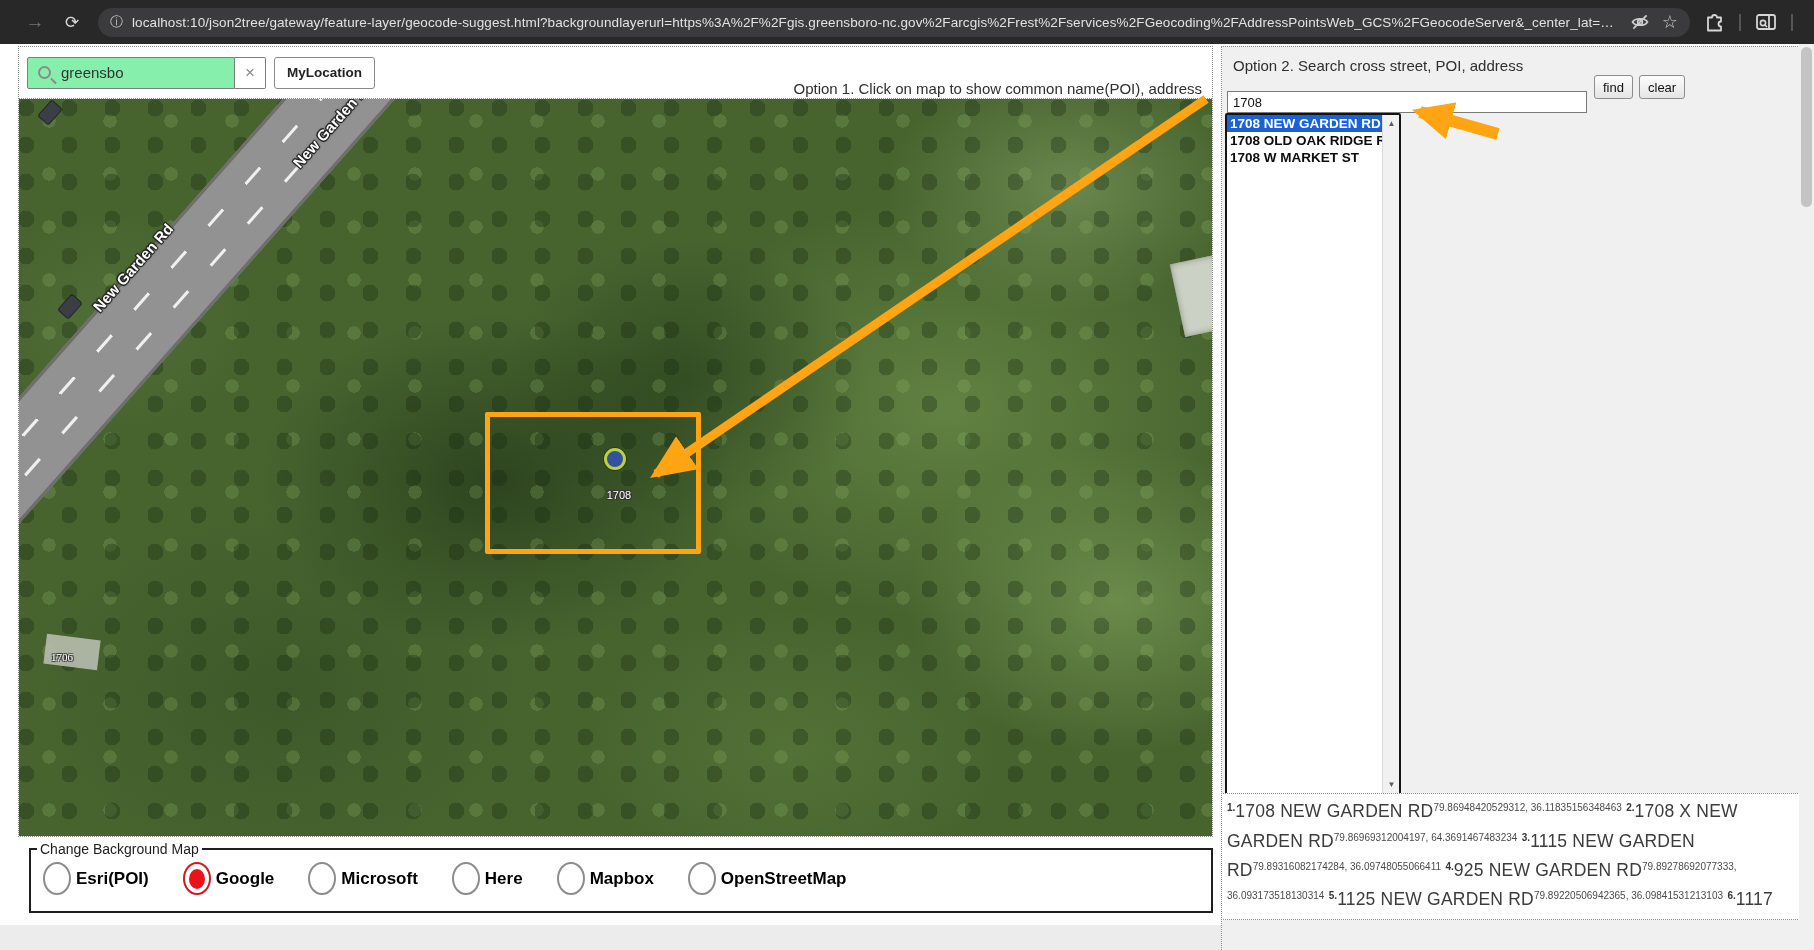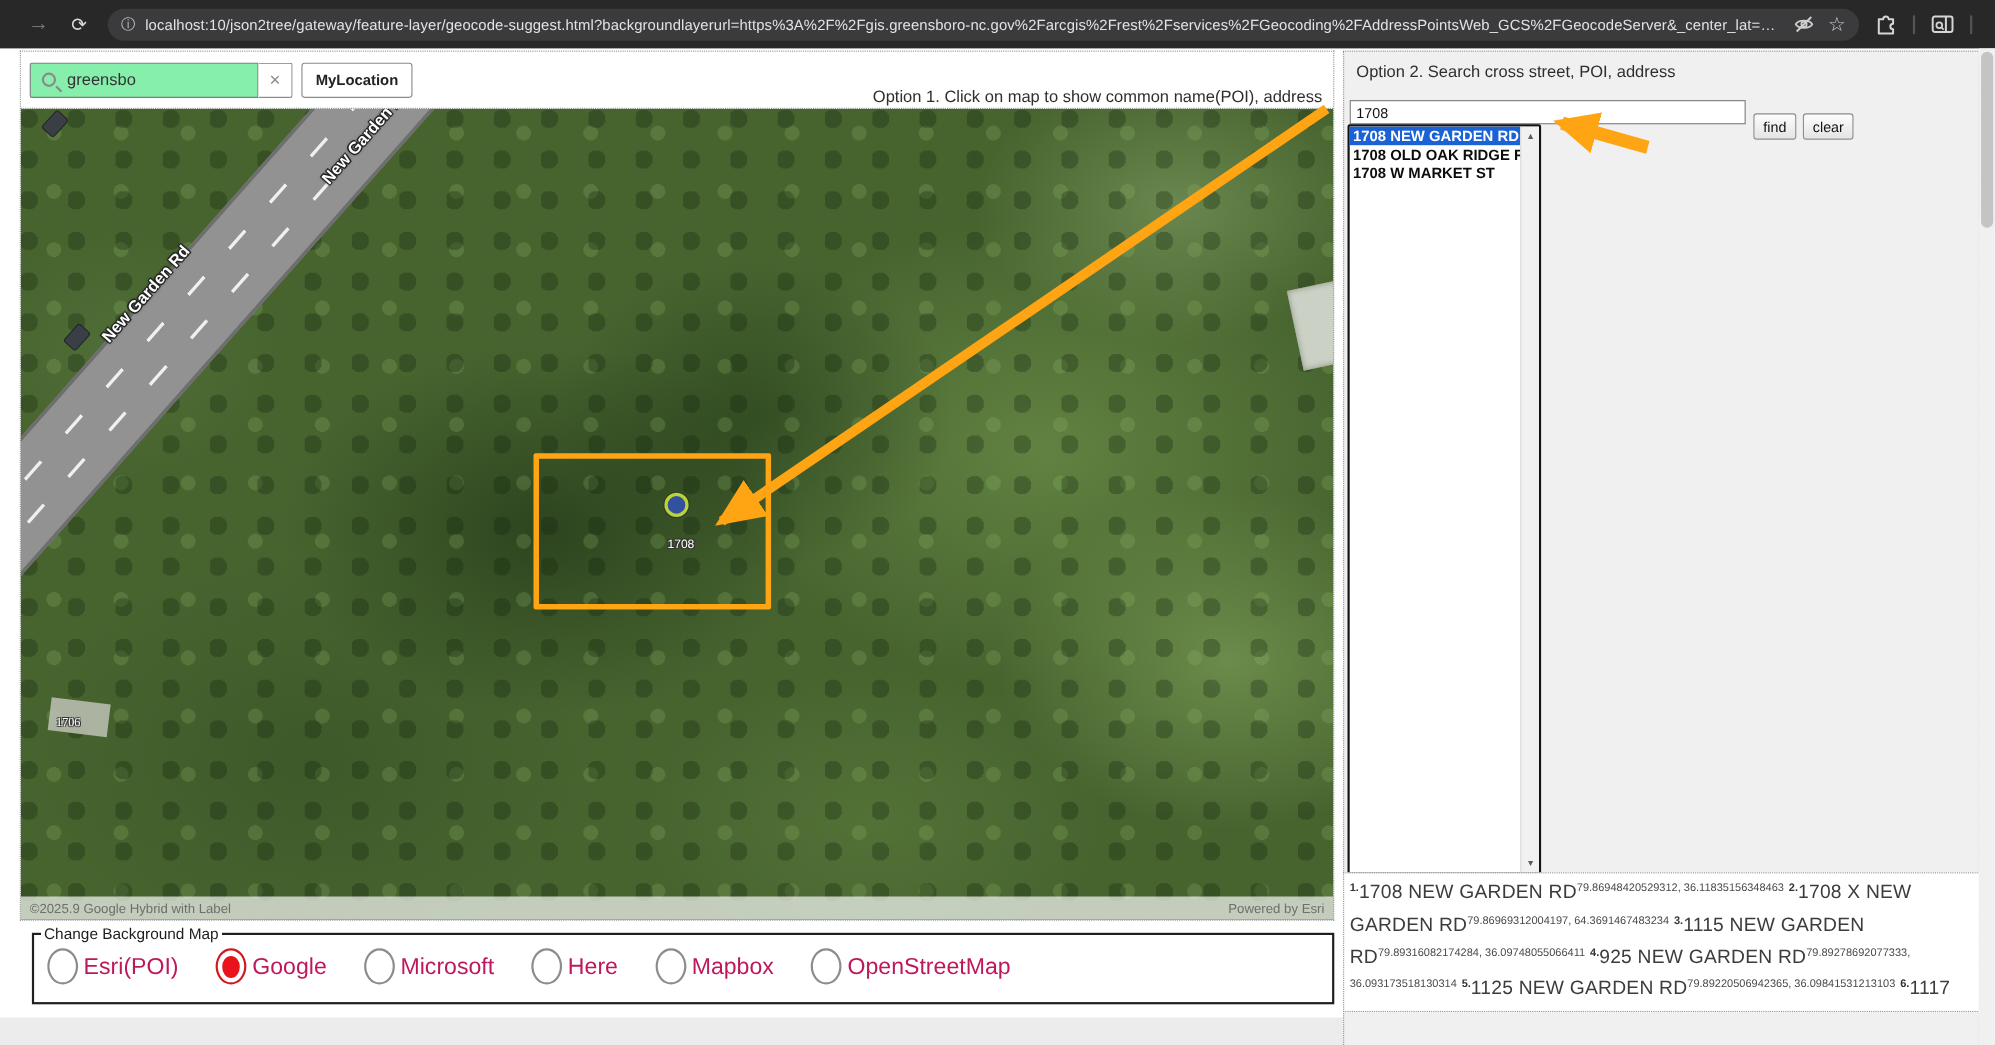--- a/index.html
+++ b/index.html
@@ -87,30 +87,30 @@
   
   .bgmap { position:absolute; left:29px; top:841px; width:1184px; height:72px;
            border:2px solid #1f1f1f; background:#fff; }
   .bgmap legend { font-size:14px; color:#1d1d1d; margin-left:6px; padding:0 3px; }
   .radios { display:flex; align-items:center; padding:5px 2px 0 12px; gap:34px; }
   .radio-item { display:flex; align-items:center; gap:5px; cursor:pointer; }
   .rcircle { width:28px; height:33px; border:2px solid #8c8c8c; border-radius:50%; background:#fff;
              flex:none; display:flex; align-items:center; justify-content:center; }
   .radio-item.selected .rcircle { border-color:#cf1a1f; }
   .radio-item.selected .rcircle::after { content:""; width:16px; height:20px; border-radius:50%; background:#e8131b; }
-  .rlabel { font-size:21px; color:#be185d; }
+  .rlabel { font-size:17px; color:#000000;font-weight:bold; }
 
   
   .panel2 { position:absolute; left:1221px; top:46px; width:579px; height:916px;
             border:1px dotted #8f8f8f; background:#f0f0f0; z-index:10; }
   .panel2 .title { position:absolute; left:11px; top:10px; font-size:15px; color:#2e2e2e; }
   .panel2 .searchin { position:absolute; left:5px; top:44px; width:360px; height:22px;
             border:1px solid #7a7a7a; font-size:13px; padding:1px 5px; color:#111;
             font-family:"Liberation Sans", sans-serif; background:#fff; }
-  .pbtn { position:absolute; top:56px; height:24px; font-size:13px; color:#111;
+  .pbtn { position:absolute; top:28px; height:24px; font-size:13px; color:#111;
           background:linear-gradient(#fdfdfd,#e4e4e4); border:1px solid #8d8d8d; border-radius:3px;
           padding:0 8px; cursor:pointer; font-family:"Liberation Sans", sans-serif; }
   .findbtn { left:372px; }
   .clearbtn { left:417px; }
   .listbox { position:absolute; left:3px; top:66px; width:176px; height:682px;
              background:#fff; border:2px solid #141414; border-radius:2px; overflow:hidden; }
   .litem { font-size:13.5px; font-weight:bold; color:#0c0c0c; padding:1px 3px; line-height:15px;
            white-space:nowrap; margin-right:17px; cursor:pointer; }
   .litem.selected { background:#1B62D4; color:#fff; }
   .lsb { position:absolute; right:0; top:0; bottom:0; width:17px; background:#f1f1f1; border-left:1px solid #dadada; }
@@ -186,24 +186,20 @@
     <span class="shield" style="left:20px; top:6px;"></span>
     <span class="shield" style="left:40px; top:200px;"></span>
     <div class="bldg1"></div>
     <div class="house1706"></div>
 
     <div class="sel-rect"></div>
     <div class="marker-dot"></div>
     <span class="maplbl" style="left:568px; top:390px;">1708</span>
     <span class="maplbl" style="left:18px; top:552px; width:50px;font-family:Liberation Serif, serif;">1706</span>
 
-    <div class="attr">
-      <span>©2025.9 Google Hybrid with Label</span>
-      <span>Powered by Esri</span>
-    </div>
   </div>
 </div>
 
 <fieldset class="bgmap">
   <legend>Change Background Map</legend>
   <div class="radios">
     <div class="radio-item">
       <span class="rcircle"></span>
       <span class="rlabel">Esri(POI)</span>
     </div>

